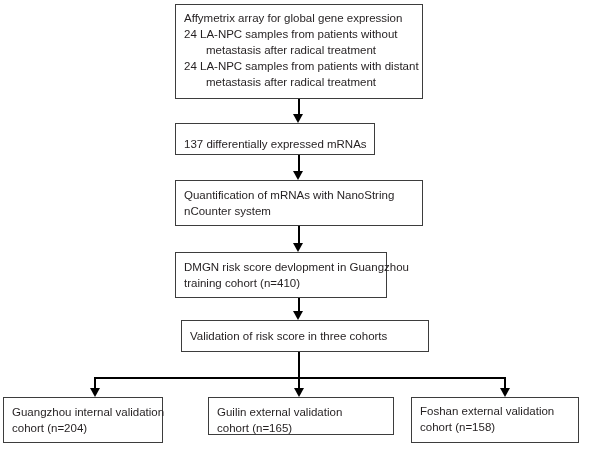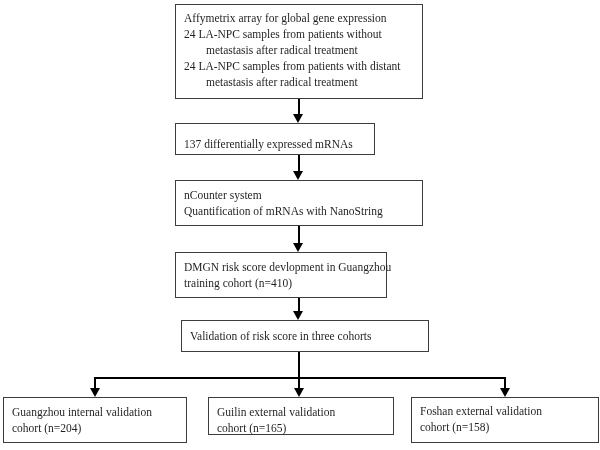--- a/index.html
+++ b/index.html
@@ -15,21 +15,20 @@
     height: 450px;
     background: var(--background);
     font-family: "Liberation Sans", "DejaVu Sans", sans-serif;
   }
   #canvas {
     position: relative;
     width: 600px;
     height: 450px;
     background: var(--background);
     overflow: hidden;
-    font-family: Liberation Serif, serif;
   }
   .flow-box {
     position: absolute;
     border: 1.5px solid var(--box-border);
     background: var(--background);
     color: var(--text);
     font-size: 11.5px;
     line-height: 16px;
     padding: 5px 6px 4px 8px;
   }
@@ -71,22 +70,22 @@
   <div class="arrowhead" style="left:293px; top:114px;"></div>
 
   <div class="flow-box" style="left:175px; top:123px; width:200px; height:32px; padding-top:12px;">
     <div class="line">137 differentially expressed mRNAs</div>
   </div>
 
   <div class="stem" style="left:298px; top:155px; height:17px;"></div>
   <div class="arrowhead" style="left:293px; top:171px;"></div>
 
   <div class="flow-box" style="left:175px; top:180px; width:248px; height:46px; padding-top:6px;">
+    <div class="line">Quantification of mRNAs with NanoString</div>
     <div class="line">nCounter system</div>
-    <div class="line">Quantification of mRNAs with NanoString</div>
   </div>
 
   <div class="stem" style="left:298px; top:226px; height:18px;"></div>
   <div class="arrowhead" style="left:293px; top:243px;"></div>
 
   <div class="flow-box" style="left:175px; top:252px; width:212px; height:46px; padding-top:6px;">
     <div class="line">DMGN risk score devlopment in Guangzhou</div>
     <div class="line">training cohort (n=410)</div>
   </div>
 
@@ -98,28 +97,28 @@
   </div>
 
   <div class="stem" style="left:298px; top:352px; height:36px;"></div>
   <div class="hline" style="left:94px; top:377px; width:412px;"></div>
   <div class="stem" style="left:94px; top:377px; height:12px;"></div>
   <div class="stem" style="left:504px; top:377px; height:12px;"></div>
   <div class="arrowhead" style="left:90px; top:388px;"></div>
   <div class="arrowhead" style="left:294px; top:388px;"></div>
   <div class="arrowhead" style="left:500px; top:388px;"></div>
 
-  <div class="flow-box" style="left:3px; top:397px; width:184px; height:46px; padding-top:6px;">
+  <div class="flow-box" style="left:3px; top:397px; width:160px; height:46px; padding-top:6px;">
     <div class="line">Guangzhou internal validation</div>
     <div class="line">cohort (n=204)</div>
   </div>
 
   <div class="flow-box" style="left:208px; top:397px; width:186px; height:38px; padding-top:6px;">
     <div class="line">Guilin external validation</div>
     <div class="line">cohort (n=165)</div>
   </div>
 
-  <div class="flow-box" style="left:411px; top:397px; width:188px; height:46px; ">
+  <div class="flow-box" style="left:411px; top:397px; width:168px; height:46px; ">
     <div class="line">Foshan external validation</div>
     <div class="line">cohort (n=158)</div>
   </div>
 
 </div>
 
 </body></html>

